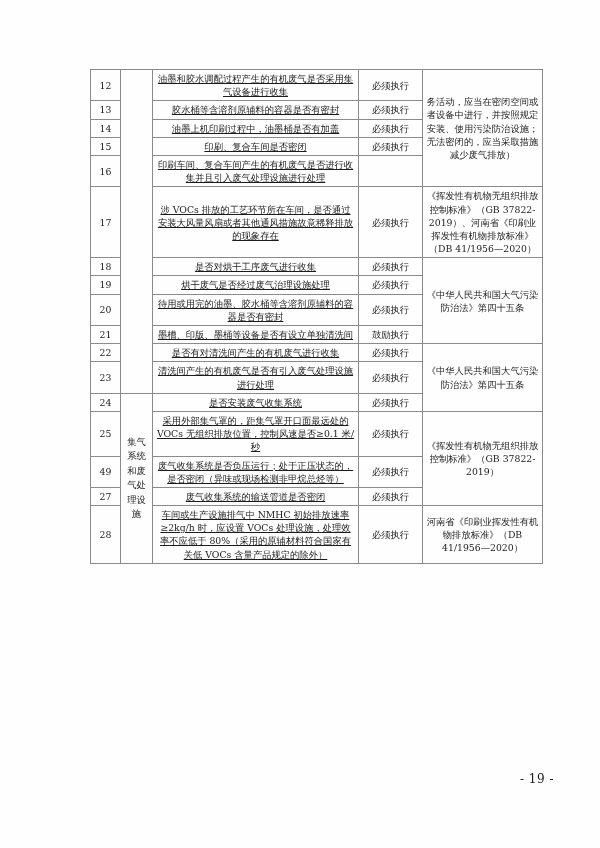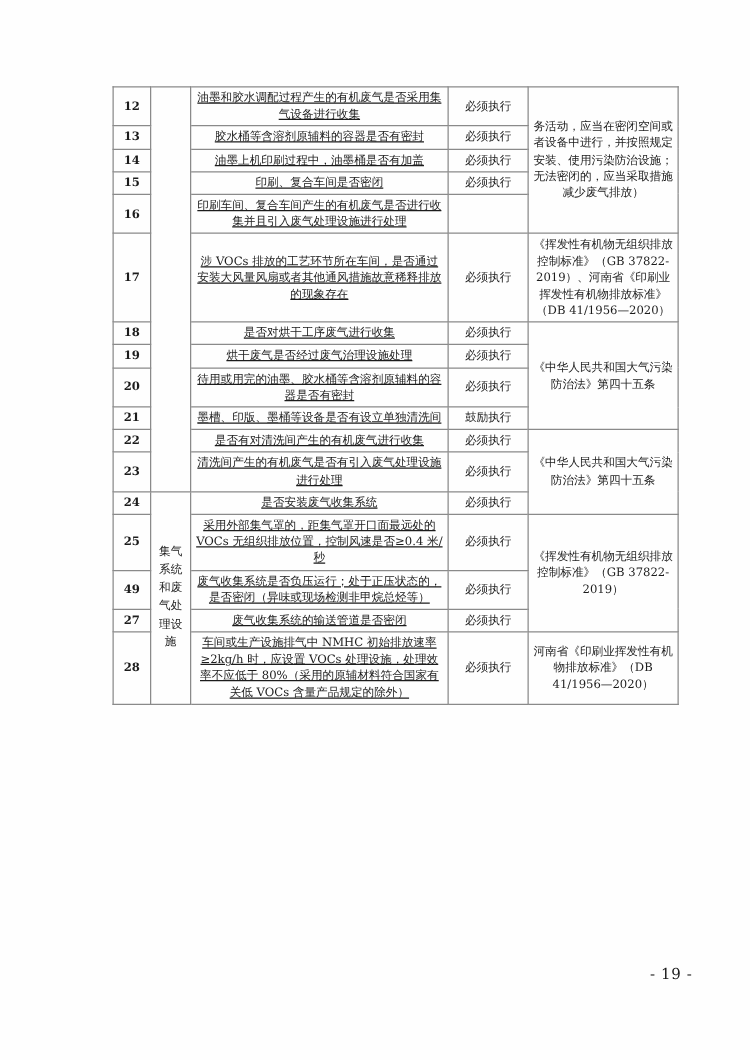--- a/index.html
+++ b/index.html
@@ -37,21 +37,21 @@
     line-height: 1.42;
     text-align: center;
     vertical-align: middle;
     color: #1c1c1c;
     word-break: break-word;
   }
   td.col-no {
     width: 23px;
     font-family: "DejaVu Serif", "Liberation Serif", serif;
     font-size: 9.6px;
-    font-weight: bold;
+    font-weight: normal;
     text-align: center;
   }
   td.col-cat {
     width: 25px;
     font-size: 9.3px;
     line-height: 1.5;
     letter-spacing: 0px;
     padding: 2px 1px;
   }
   td.col-desc {
@@ -174,21 +174,21 @@
         <td class="col-no">24</td>
         <td class="col-cat" rowspan="5">
           <span class="catwrap">集气系统和废气处理设施</span>
         </td>
         <td class="col-desc">是否安装废气收集系统</td>
         <td class="col-exec">必须执行</td>
       </tr>
 
       <tr>
         <td class="col-no">25</td>
-        <td class="col-desc">采用外部集气罩的，距集气罩开口面最远处的 VOCs 无组织排放位置，控制风速是否≥0.4 米/秒</td>
+        <td class="col-desc">采用外部集气罩的，距集气罩开口面最远处的 VOCs 无组织排放位置，控制风速是否≥0.1 米/秒</td>
         <td class="col-exec">必须执行</td>
         <td class="col-ref" rowspan="3">《挥发性有机物无组织排放控制标准》（GB 37822-2019）</td>
       </tr>
 
       <tr>
         <td class="col-no">49</td>
         <td class="col-desc">废气收集系统是否负压运行；处于正压状态的，是否密闭（异味或现场检测非甲烷总烃等）</td>
         <td class="col-exec">必须执行</td>
       </tr>
 

